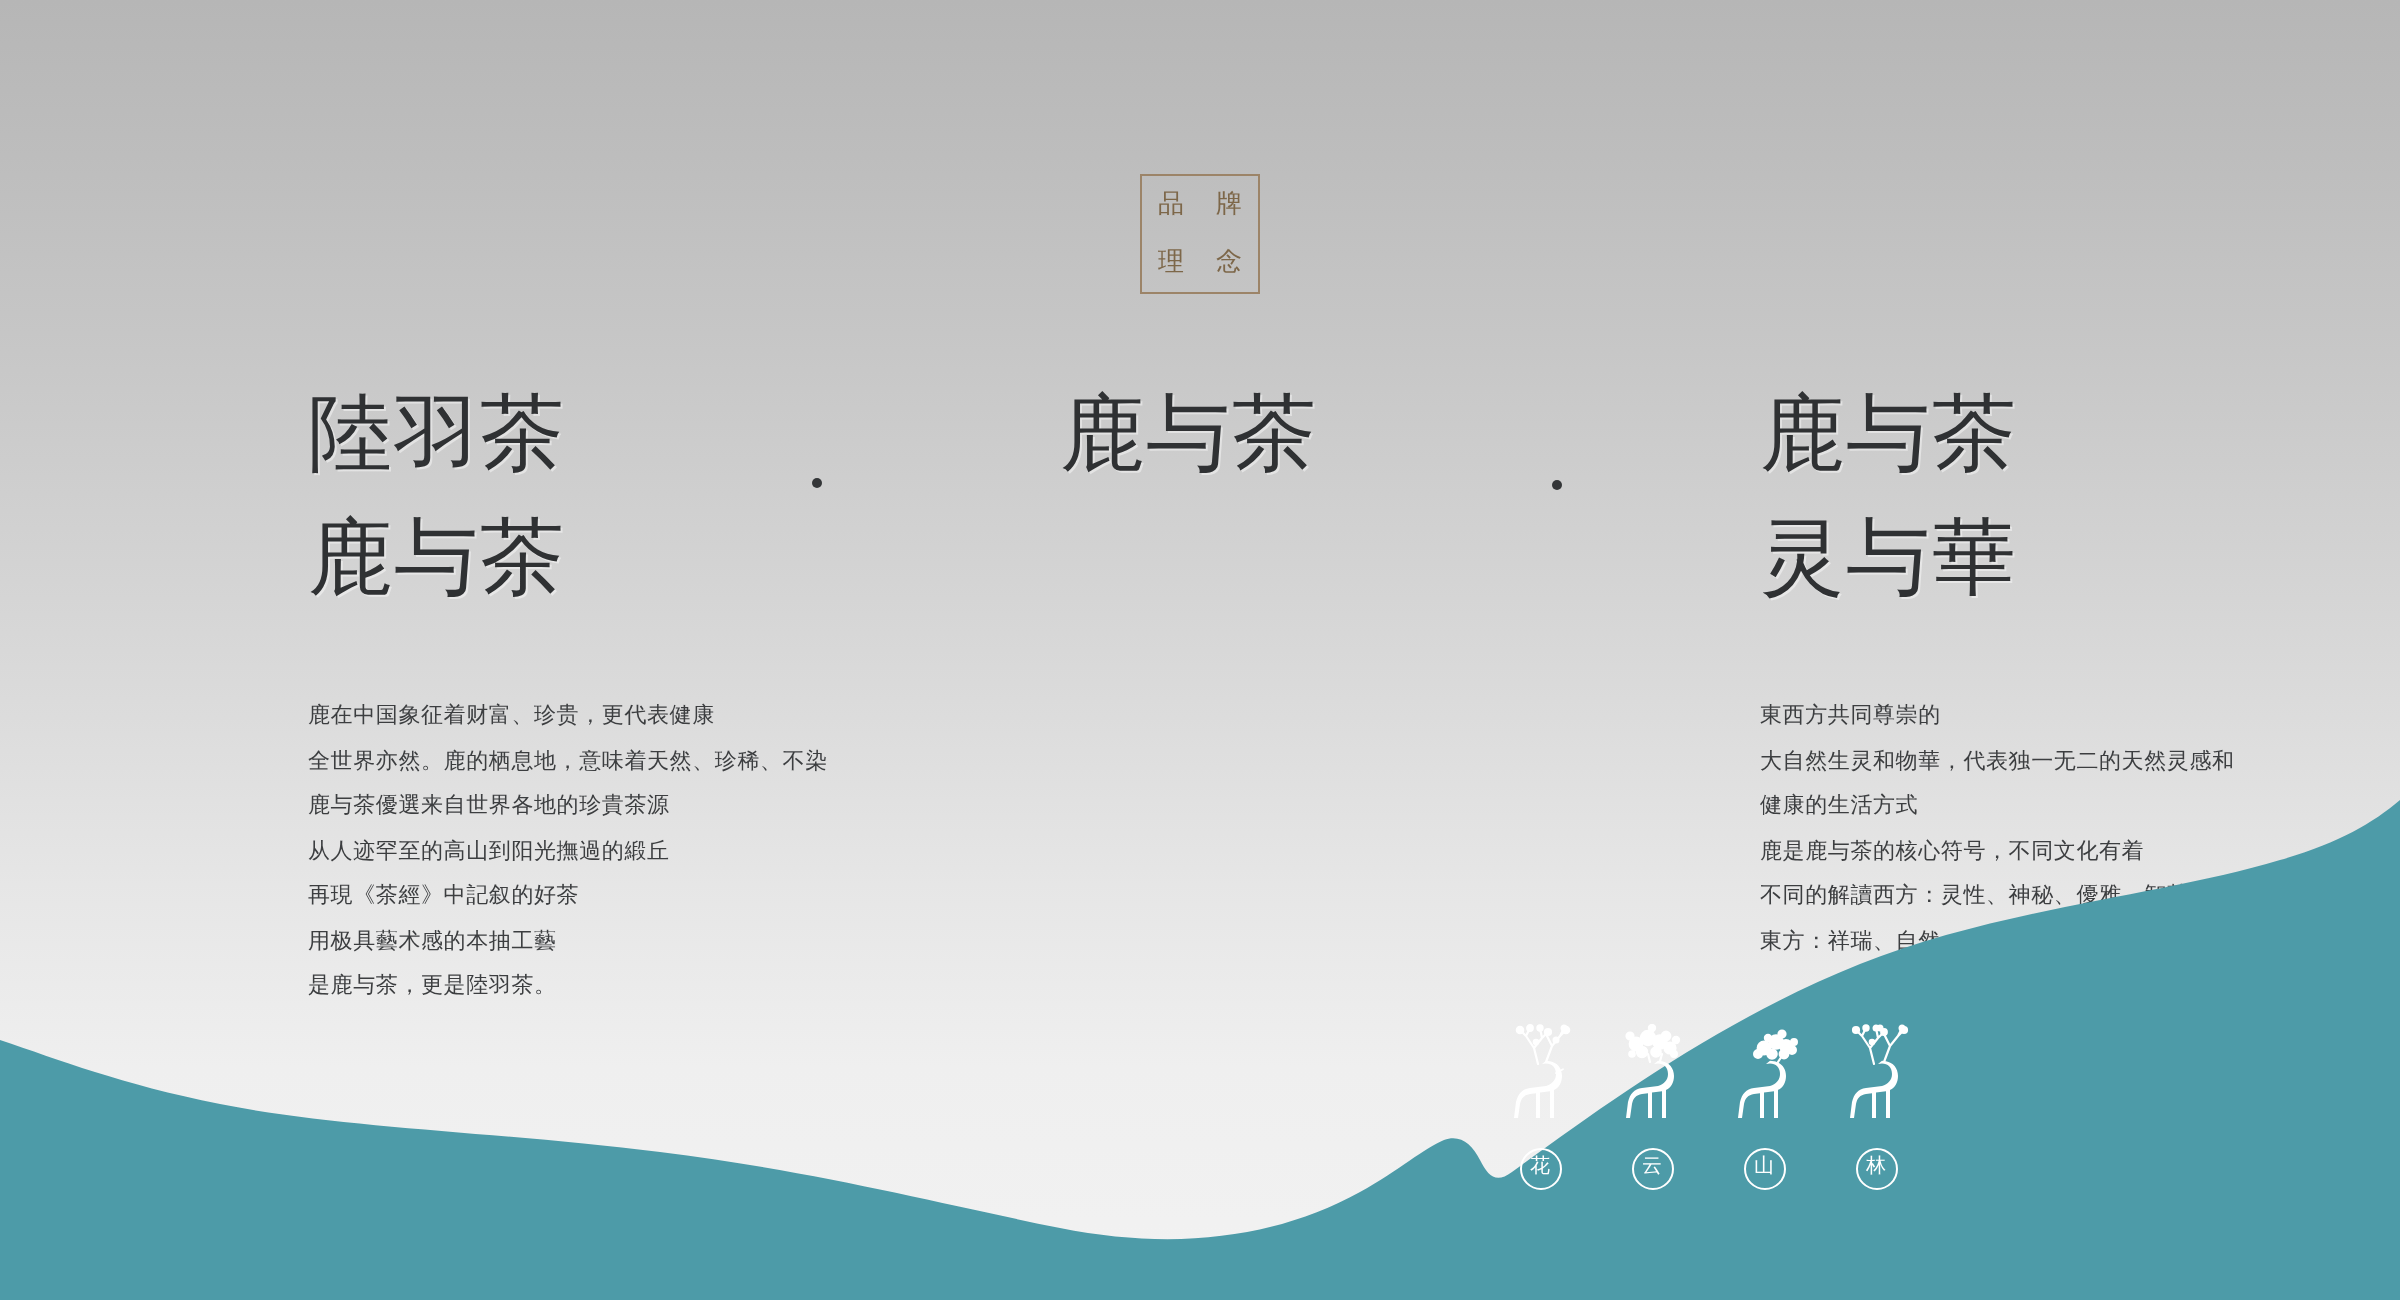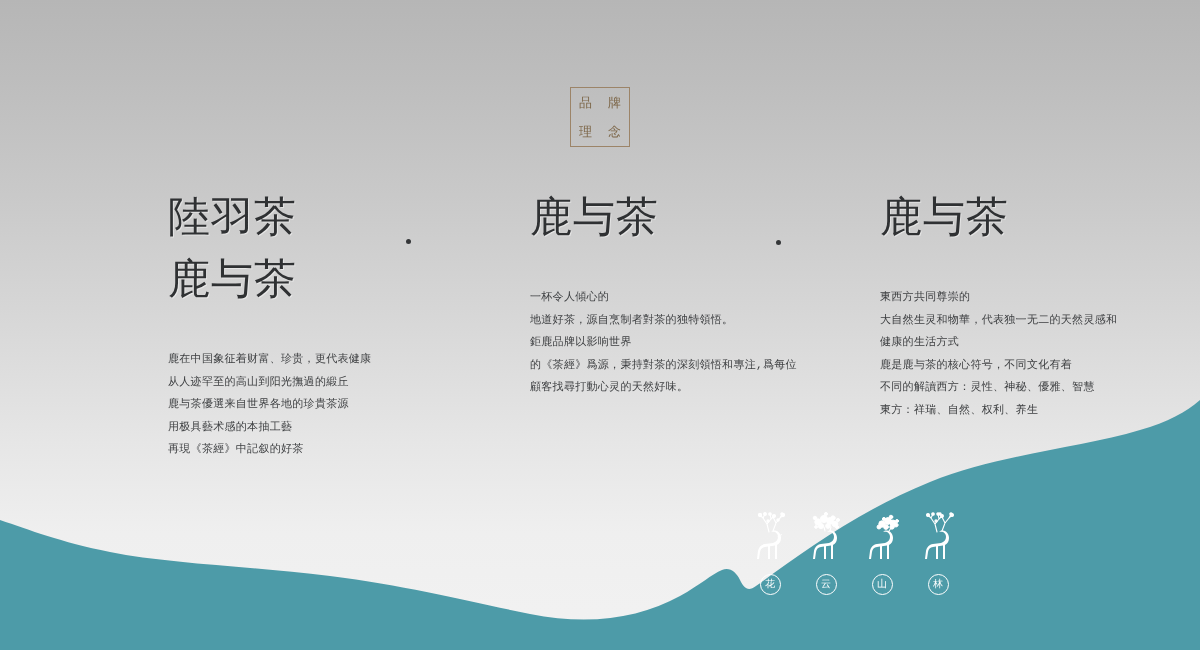--- a/index.html
+++ b/index.html
@@ -68,21 +68,21 @@
     left: 0;
     top: 186px;
     width: 1200px;
     height: 330px;
   }
   .col {
     position: absolute;
     top: 0;
     width: 330px;
   }
-  .col-1 { left: 168px; }
+  .col-1 { left: 154px; }
   .col-2 { left: 530px; }
   .col-3 { left: 880px; }
 
   .headline {
     margin: 0;
     font-size: 42px;
     line-height: 62px;
     color: #2f3133;
     font-weight: 400;
     letter-spacing: 1px;
@@ -158,43 +158,39 @@
 
   <div class="columns">
 
     <div class="col col-1">
       <h2 class="headline">
         <span>陸羽茶</span><br>
         <span>鹿与茶</span>
       </h2>
       <div class="body-copy">
         <div>鹿在中国象征着财富、珍贵，更代表健康</div>
+        <div>全世界亦然。鹿的栖息地，意味着天然、珍稀、不染</div>
+        <div>鹿与茶優選来自世界各地的珍貴茶源</div>
         <div>从人迹罕至的高山到阳光撫過的緞丘</div>
-        <div>鹿与茶優選来自世界各地的珍貴茶源</div>
+        <div>再現《茶經》中記叙的好茶</div>
         <div>用极具藝术感的本抽工藝</div>
-        <div>再現《茶經》中記叙的好茶</div>
+        <div>是鹿与茶，更是陸羽茶。</div>
       </div>
     </div>
 
     <div class="col col-2">
       <h2 class="headline">
         <span>鹿与茶</span><br>
       </h2>
-      <div class="body-copy">
-        <div>一杯令人傾心的</div>
-        <div>地道好茶，源自烹制者對茶的独特領悟。</div>
-        <div>鉅鹿品牌以影响世界</div>
-        <div>的《茶經》爲源，秉持對茶的深刻領悟和專注,爲每位</div>
-        <div>顧客找尋打動心灵的天然好味。</div>
-      </div>
     </div>
 
     <div class="col col-3">
       <h2 class="headline">
         <span>鹿与茶</span><br>
+        <span>灵与華</span>
       </h2>
       <div class="body-copy">
         <div>東西方共同尊崇的</div>
         <div>大自然生灵和物華，代表独一无二的天然灵感和</div>
         <div>健康的生活方式</div>
         <div>鹿是鹿与茶的核心符号，不同文化有着</div>
         <div>不同的解讀西方：灵性、神秘、優雅、智慧</div>
         <div>東方：祥瑞、自然、权利、养生</div>
       </div>
     </div>

